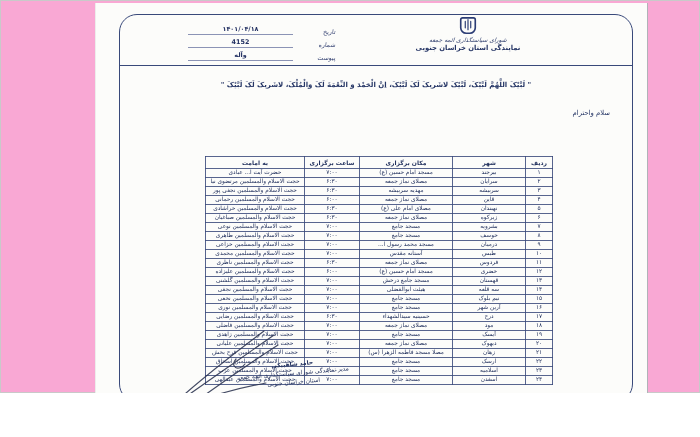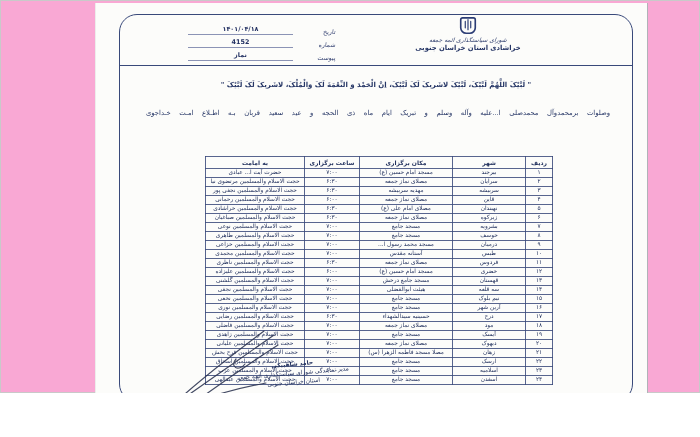--- a/index.html
+++ b/index.html
@@ -73,41 +73,41 @@
           <div class="field-row">
             <span class="f-label">تاریخ</span>
             <span class="f-value">۱۴۰۱/۰۴/۱۸</span>
           </div>
           <div class="field-row">
             <span class="f-label">شماره</span>
             <span class="f-value">4152</span>
           </div>
           <div class="field-row">
             <span class="f-label">پیوست</span>
-            <span class="f-value">نماز</span>
+            <span class="f-value">وآله</span>
           </div>
         </div>
         <div class="logo-block">
           <div class="emblem">
             <svg width="22" height="20" viewBox="0 0 24 22">
               <g fill="none" stroke="#2b3c74" stroke-width="1.8" stroke-linecap="round">
                 <path d="M6 2 h12 a2 2 0 0 1 2 2 v9 a6 6 0 0 1 -6 6 h-4 a6 6 0 0 1 -6 -6 v-9 a2 2 0 0 1 2 -2 z"></path>
                 <path d="M9 6 v7 M15 6 v7 M12 4 v11" stroke-width="1.3"></path>
               </g>
             </svg>
           </div>
           <div class="org1">شورای سیاستگذاری ائمه جمعه</div>
-          <div class="org2">خراشادی استان خراسان جنوبی</div>
+          <div class="org2">نمایندگی استان خراسان جنوبی</div>
         </div>
       </div>
 
       <div class="quote">" لَبَّیْکَ اللَّهُمَّ لَبَّیْکَ، لَبَّیْکَ لاشَریکَ لَکَ لَبَّیْکَ، اِنَّ الْحَمْدَ وَ النِّعْمَةَ لَکَ وَالْمُلْکَ، لاشَریکَ لَکَ لَبَّیْکَ "</div>
 
       <div class="bodytxt">
-        <div class="just">وصلوات برمحمدوآل محمدصلی ا...علیه وآله وسلم و تبریک ایام ماه ذی الحجه و عید سعید قربان بـه اطـلاع امـت خـداجوی</div>
+        <div>سلام واحترام</div>
       </div>
 
       <table class="prayers">
         <thead>
           <tr>
               <th>ردیف</th>
               <th>شهر</th>
               <th>مکان برگزاری</th>
               <th>ساعت برگزاری</th>
               <th>به امامت</th>

